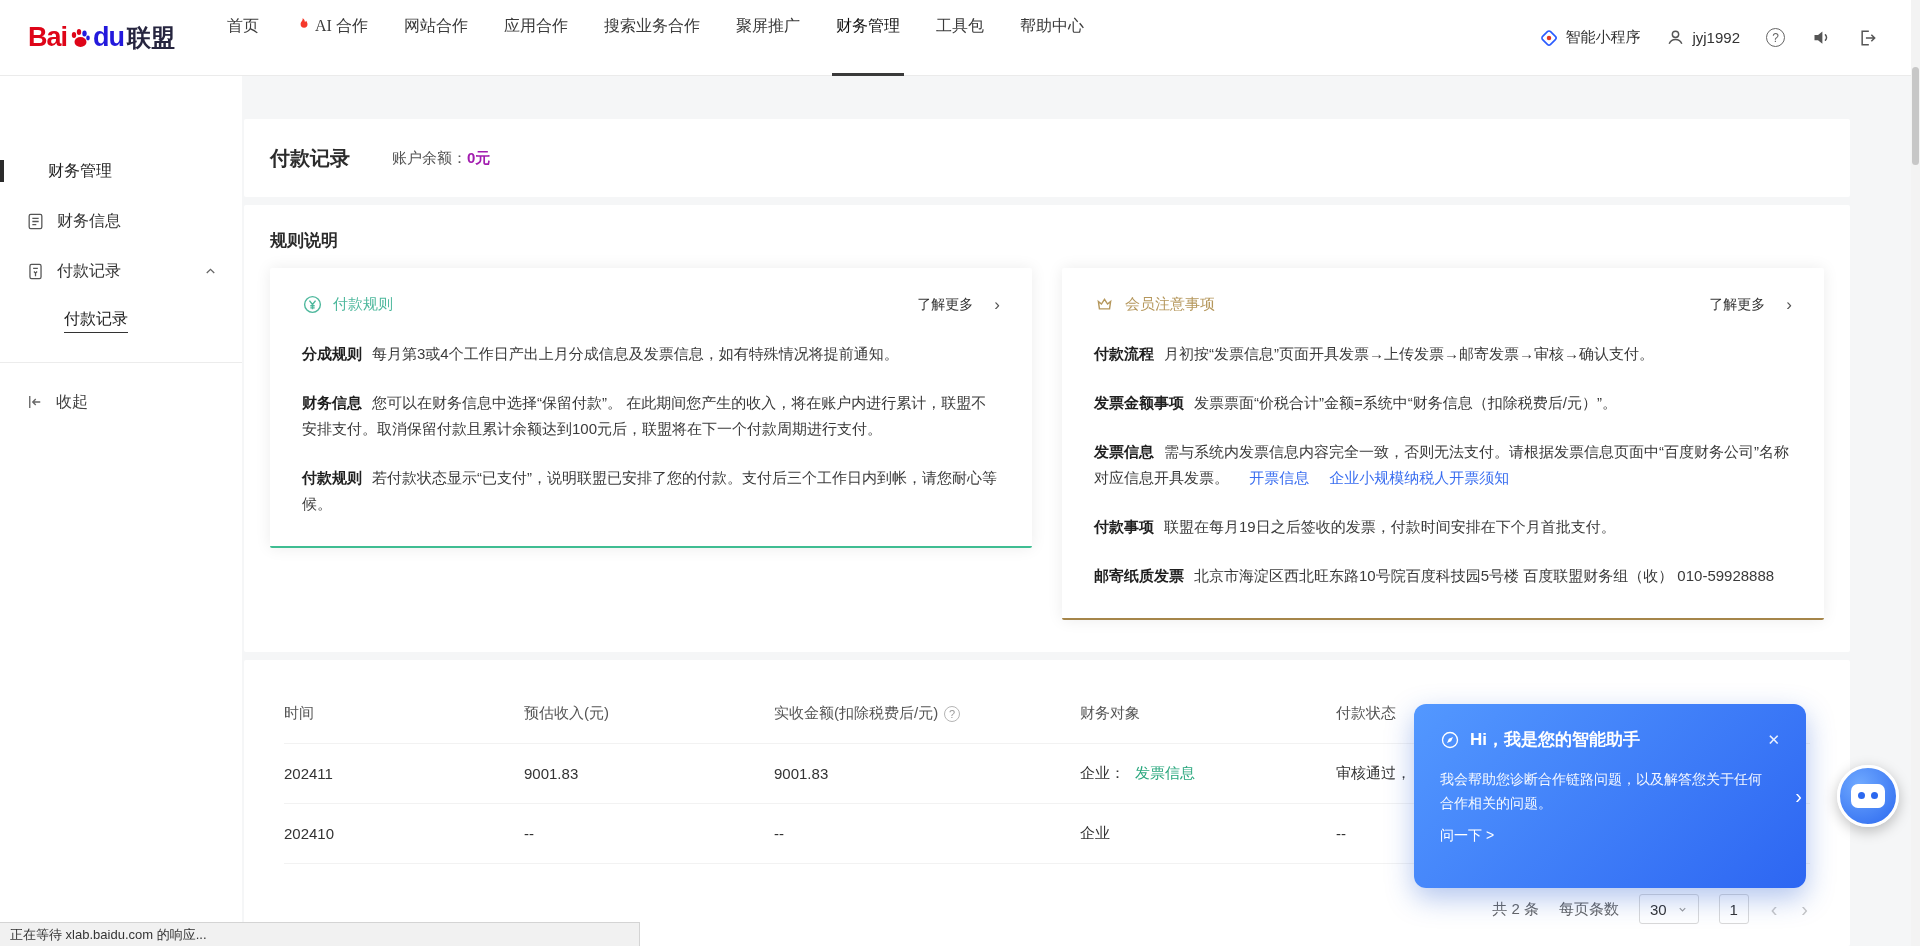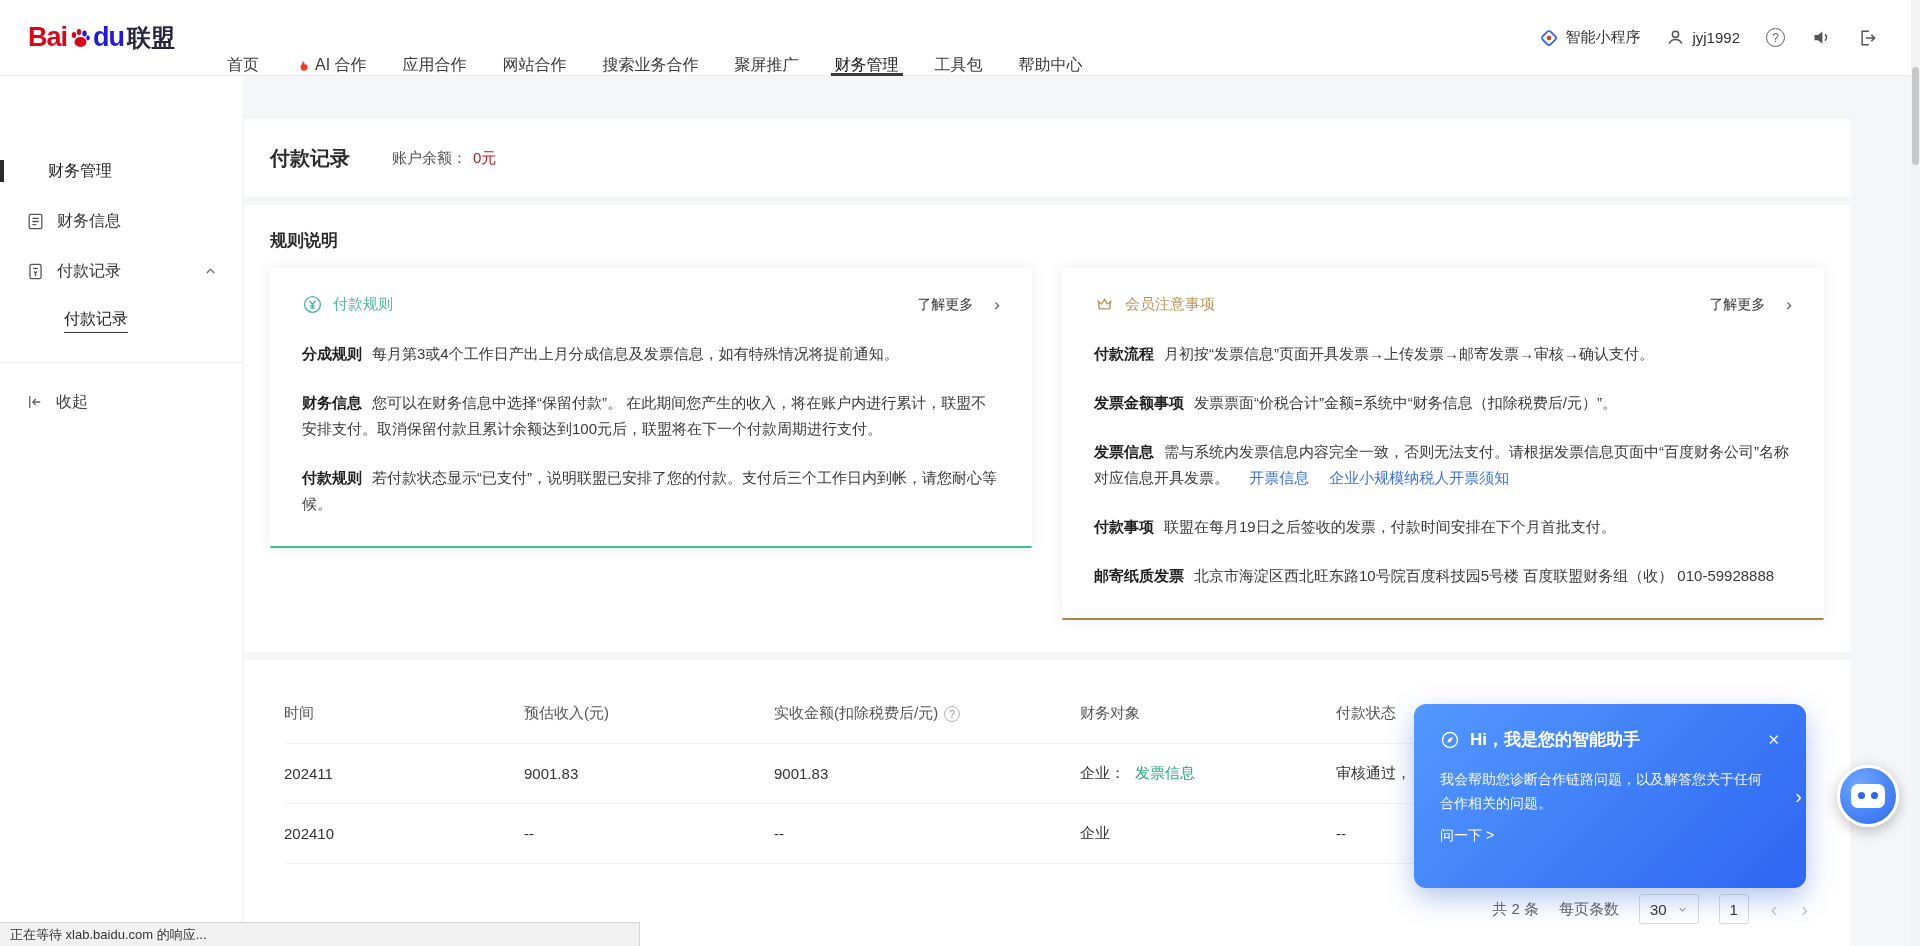--- a/index.html
+++ b/index.html
@@ -8,22 +8,22 @@
 
   
   .topnav { position:fixed; top:0; left:0; width:1920px; height:76px; background:#fff;
             border-bottom:1px solid #ebebeb; display:flex; align-items:center; z-index:60; }
   .logo { display:flex; align-items:center; margin-left:28px; cursor:pointer; }
   .logo-bai { font-size:27px; font-weight:bold; color:#de0518; letter-spacing:-1px; }
   .logo-du  { font-size:27px; font-weight:bold; color:#2319dc; letter-spacing:-1px; }
   .logo-union { font-size:24px; font-weight:bold; color:#26253f; margin-left:3px; }
   .paw { margin:0 1px; display:flex; }
   .nav-menu { display:flex; margin-left:34px; height:76px; }
-  .nav-item { display:flex; align-items:flex-end; gap:5px; padding:0 18px; font-size:16px;
-              color:#3b3b3b; position:relative; cursor:pointer; white-space:nowrap; }
+  .nav-item { display:flex; align-items:flex-start; gap:5px; padding:16px 18px; font-size:16px;
+              color:#3b3b3b; position:relative; cursor:pointer; white-space:nowrap;font-family:Liberation Serif, serif; }
   .nav-item.active { color:#111; font-weight:500; }
   .nav-item.active::after { content:""; position:absolute; left:14px; right:14px; bottom:0;
               height:3px; background:#3a3a3a; }
   .nav-right { margin-left:auto; display:flex; align-items:center; gap:26px; margin-right:42px; }
   .nav-right .entry { display:flex; align-items:center; gap:7px; font-size:15px; color:#333; cursor:pointer; }
   .icon-btn { display:flex; align-items:center; cursor:pointer; }
   .circle-q { width:19px; height:19px; border:1.6px solid #666; border-radius:50%;
               display:flex; align-items:center; justify-content:center; font-size:12px; color:#666; }
 
   
@@ -41,21 +41,21 @@
   .side-divider { border-top:1px solid #ececec; margin:16px 0 16px 0; }
   .collapse-item { height:46px; display:flex; align-items:center; gap:12px; padding-left:26px;
                    font-size:16px; color:#444; cursor:pointer; }
 
   
   .main { margin-left:242px; height:946px; padding:119px 70px 0 2px; display:flex; flex-direction:column; }
   .panel-header { background:#fff; height:78px; display:flex; align-items:center; padding:0 26px;
                   border-radius:2px; flex-shrink:0; }
   .page-title { font-size:20px; font-weight:bold; color:#2b2b2b; }
   .balance { margin-left:42px; font-size:15px; color:#555; }
-  .balance b { color:#b91c1c; font-weight:400; margin-left:6px; }
+  .balance b { color:#a21caf; font-weight:700; }
 
   .rules-section { background:#fff; margin-top:8px; padding:24px 26px 32px; border-radius:2px; flex-shrink:0; }
   .rules-title { font-size:17px; font-weight:bold; color:#2b2b2b; }
   .cards { display:flex; gap:30px; margin-top:16px; align-items:flex-start; }
   .card { flex:1; background:#fff; box-shadow:0 0 16px rgba(0,0,0,0.08); border-radius:2px;
           padding:26px 32px 6px; }
   .card.green { border-bottom:2px solid #3fbd92; }
   .card.gold  { border-bottom:2px solid #a5854a; }
   .card-head { display:flex; align-items:center; gap:10px; margin-bottom:26px; }
   .card-title { font-size:15px; }
@@ -139,24 +139,24 @@
       </div>
     <div class="nav-item">
       <span>
         <svg width="15" height="17" viewBox="0 0 24 24">
             <path d="M12 2c1.2 4-3 5.5-3 9.5a5.5 5.5 0 0 0 11 0c0-2.2-1.1-3.4-2.2-5.4-.9 2.2-2.3 2.2-2.3.1 0-1.4-1.3-3.2-3.5-4.2z" fill="#f5392b"></path>
           </svg>
       </span>
       <span>AI 合作</span>
     </div>
     <div class="nav-item">
+        <span>网站合作</span>
+      </div>
+    <div class="nav-item">
         <span>应用合作</span>
-      </div>
-    <div class="nav-item">
-        <span>网站合作</span>
       </div>
     <div class="nav-item">
         <span>搜索业务合作</span>
       </div>
     <div class="nav-item">
         <span>聚屏推广</span>
       </div>
     <div class="nav-item active">
         <span>财务管理</span>
       </div>

